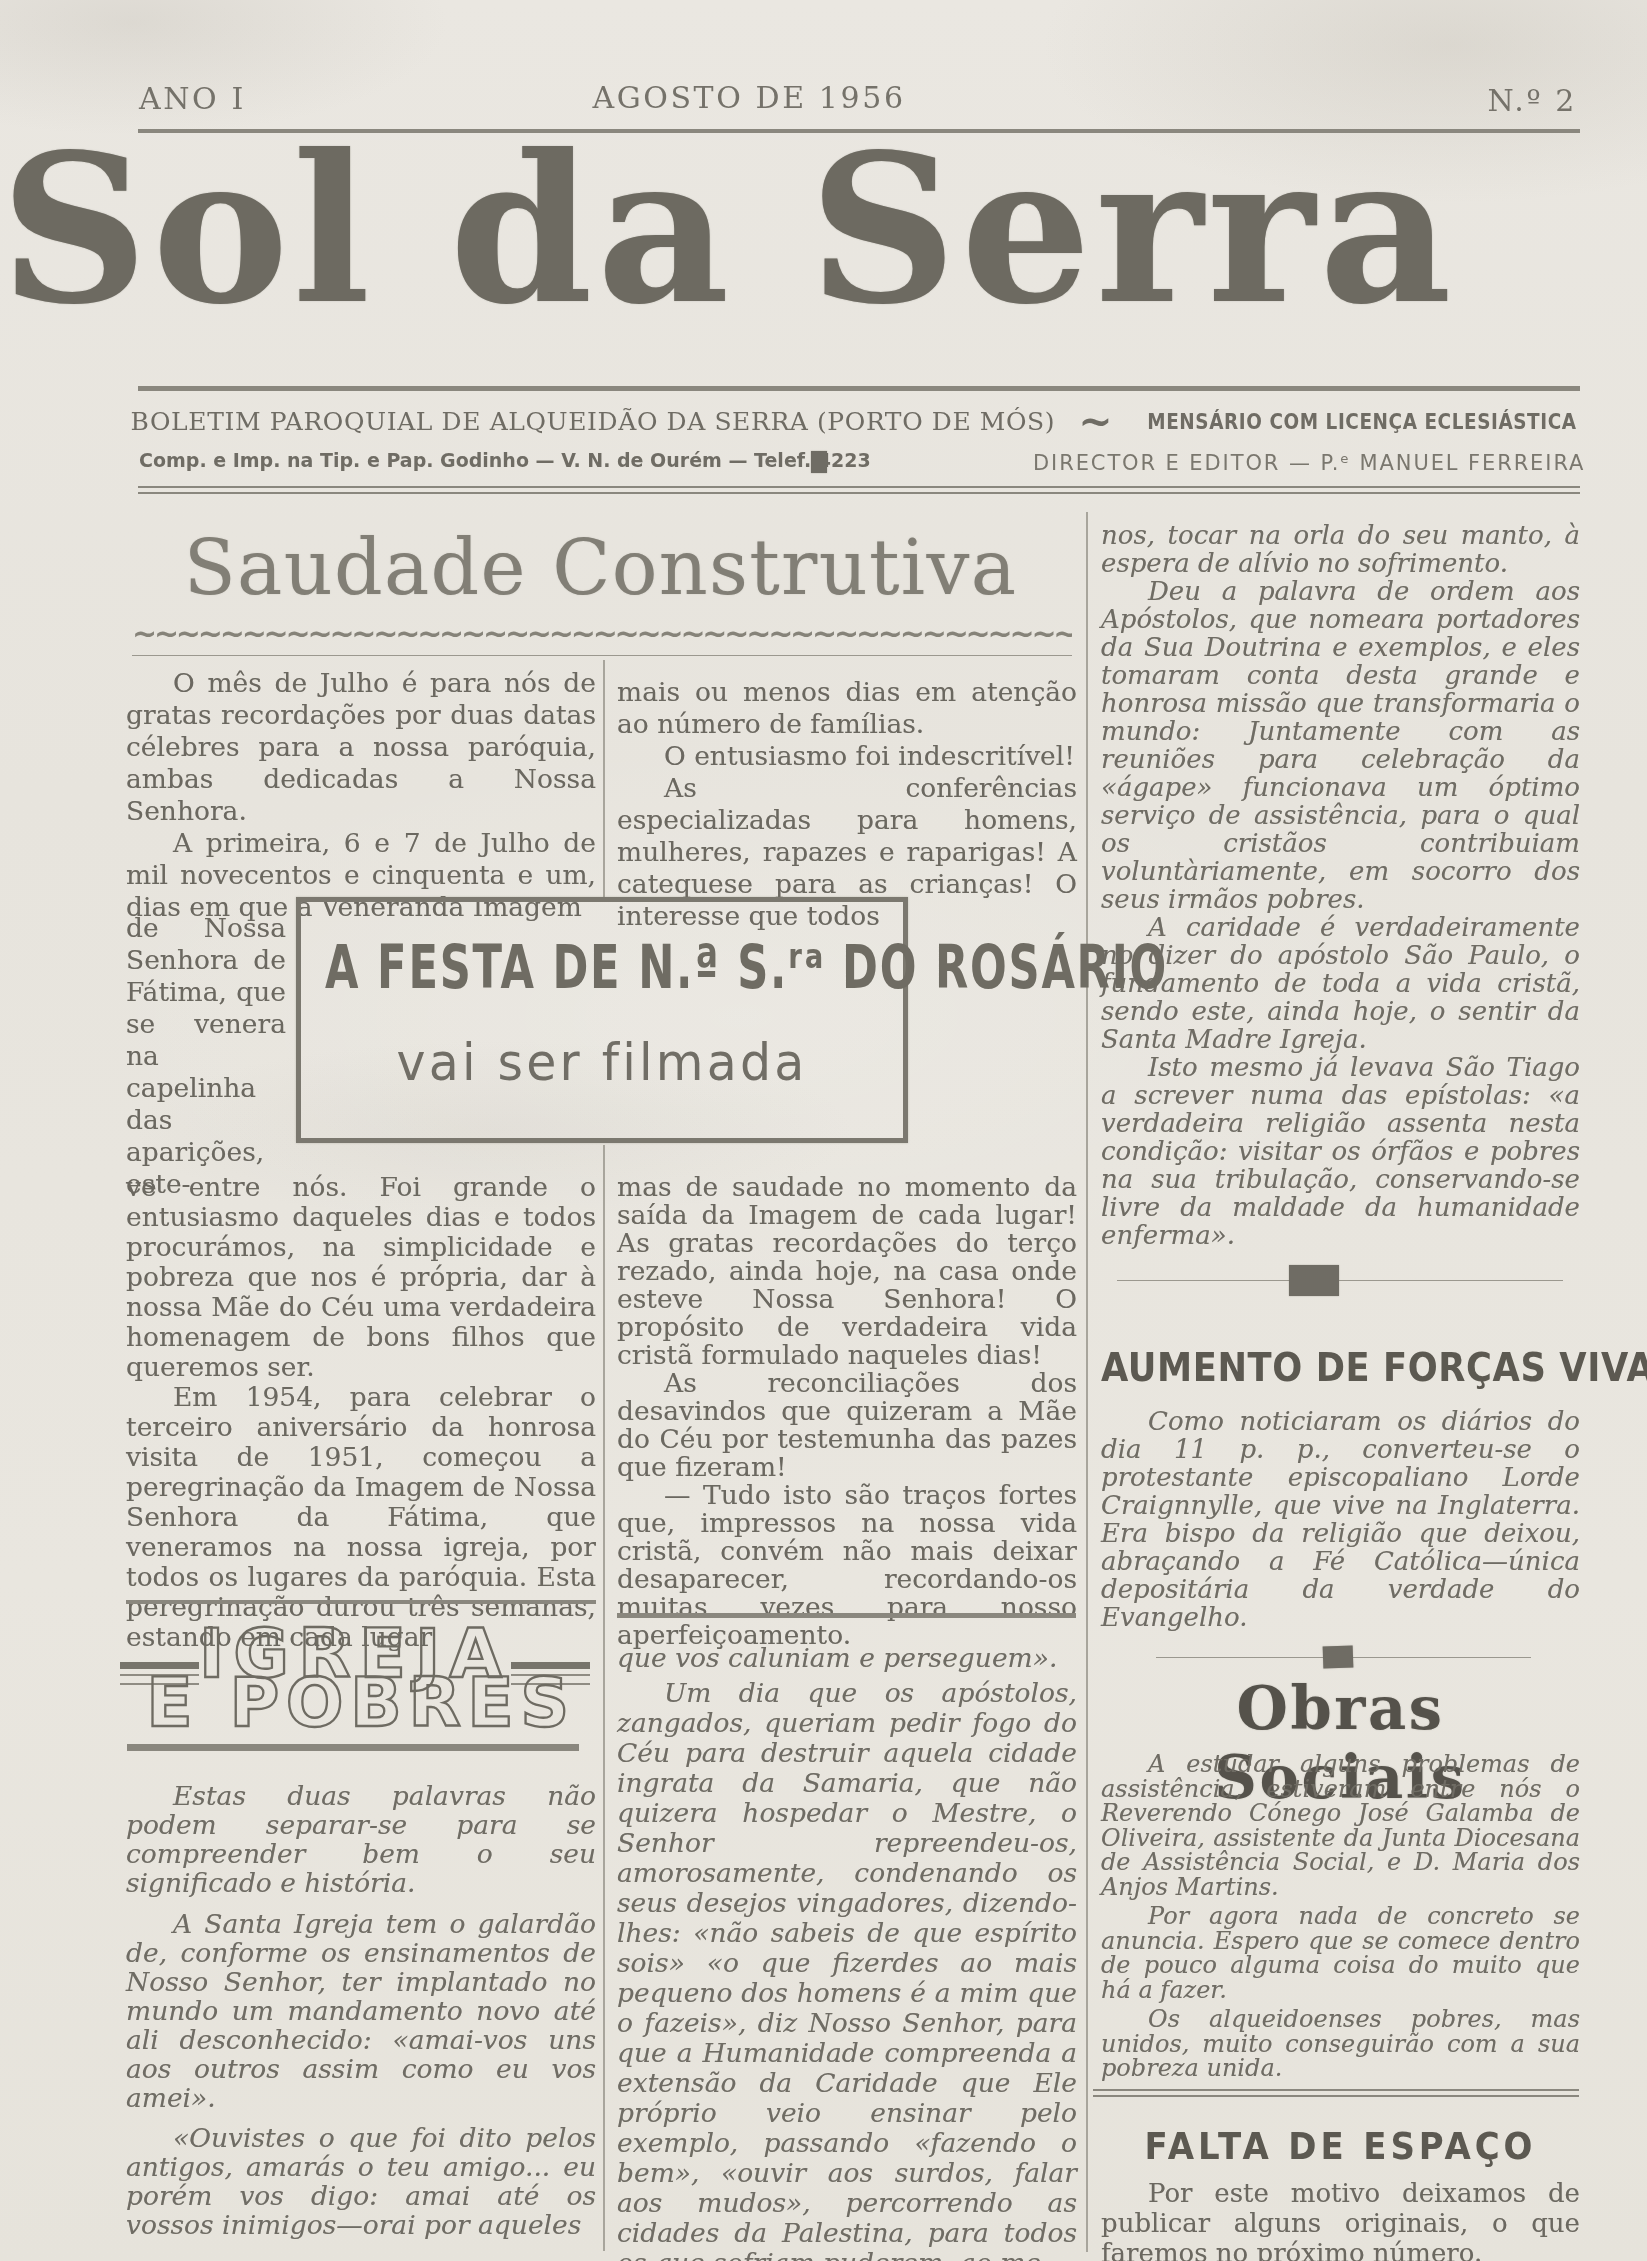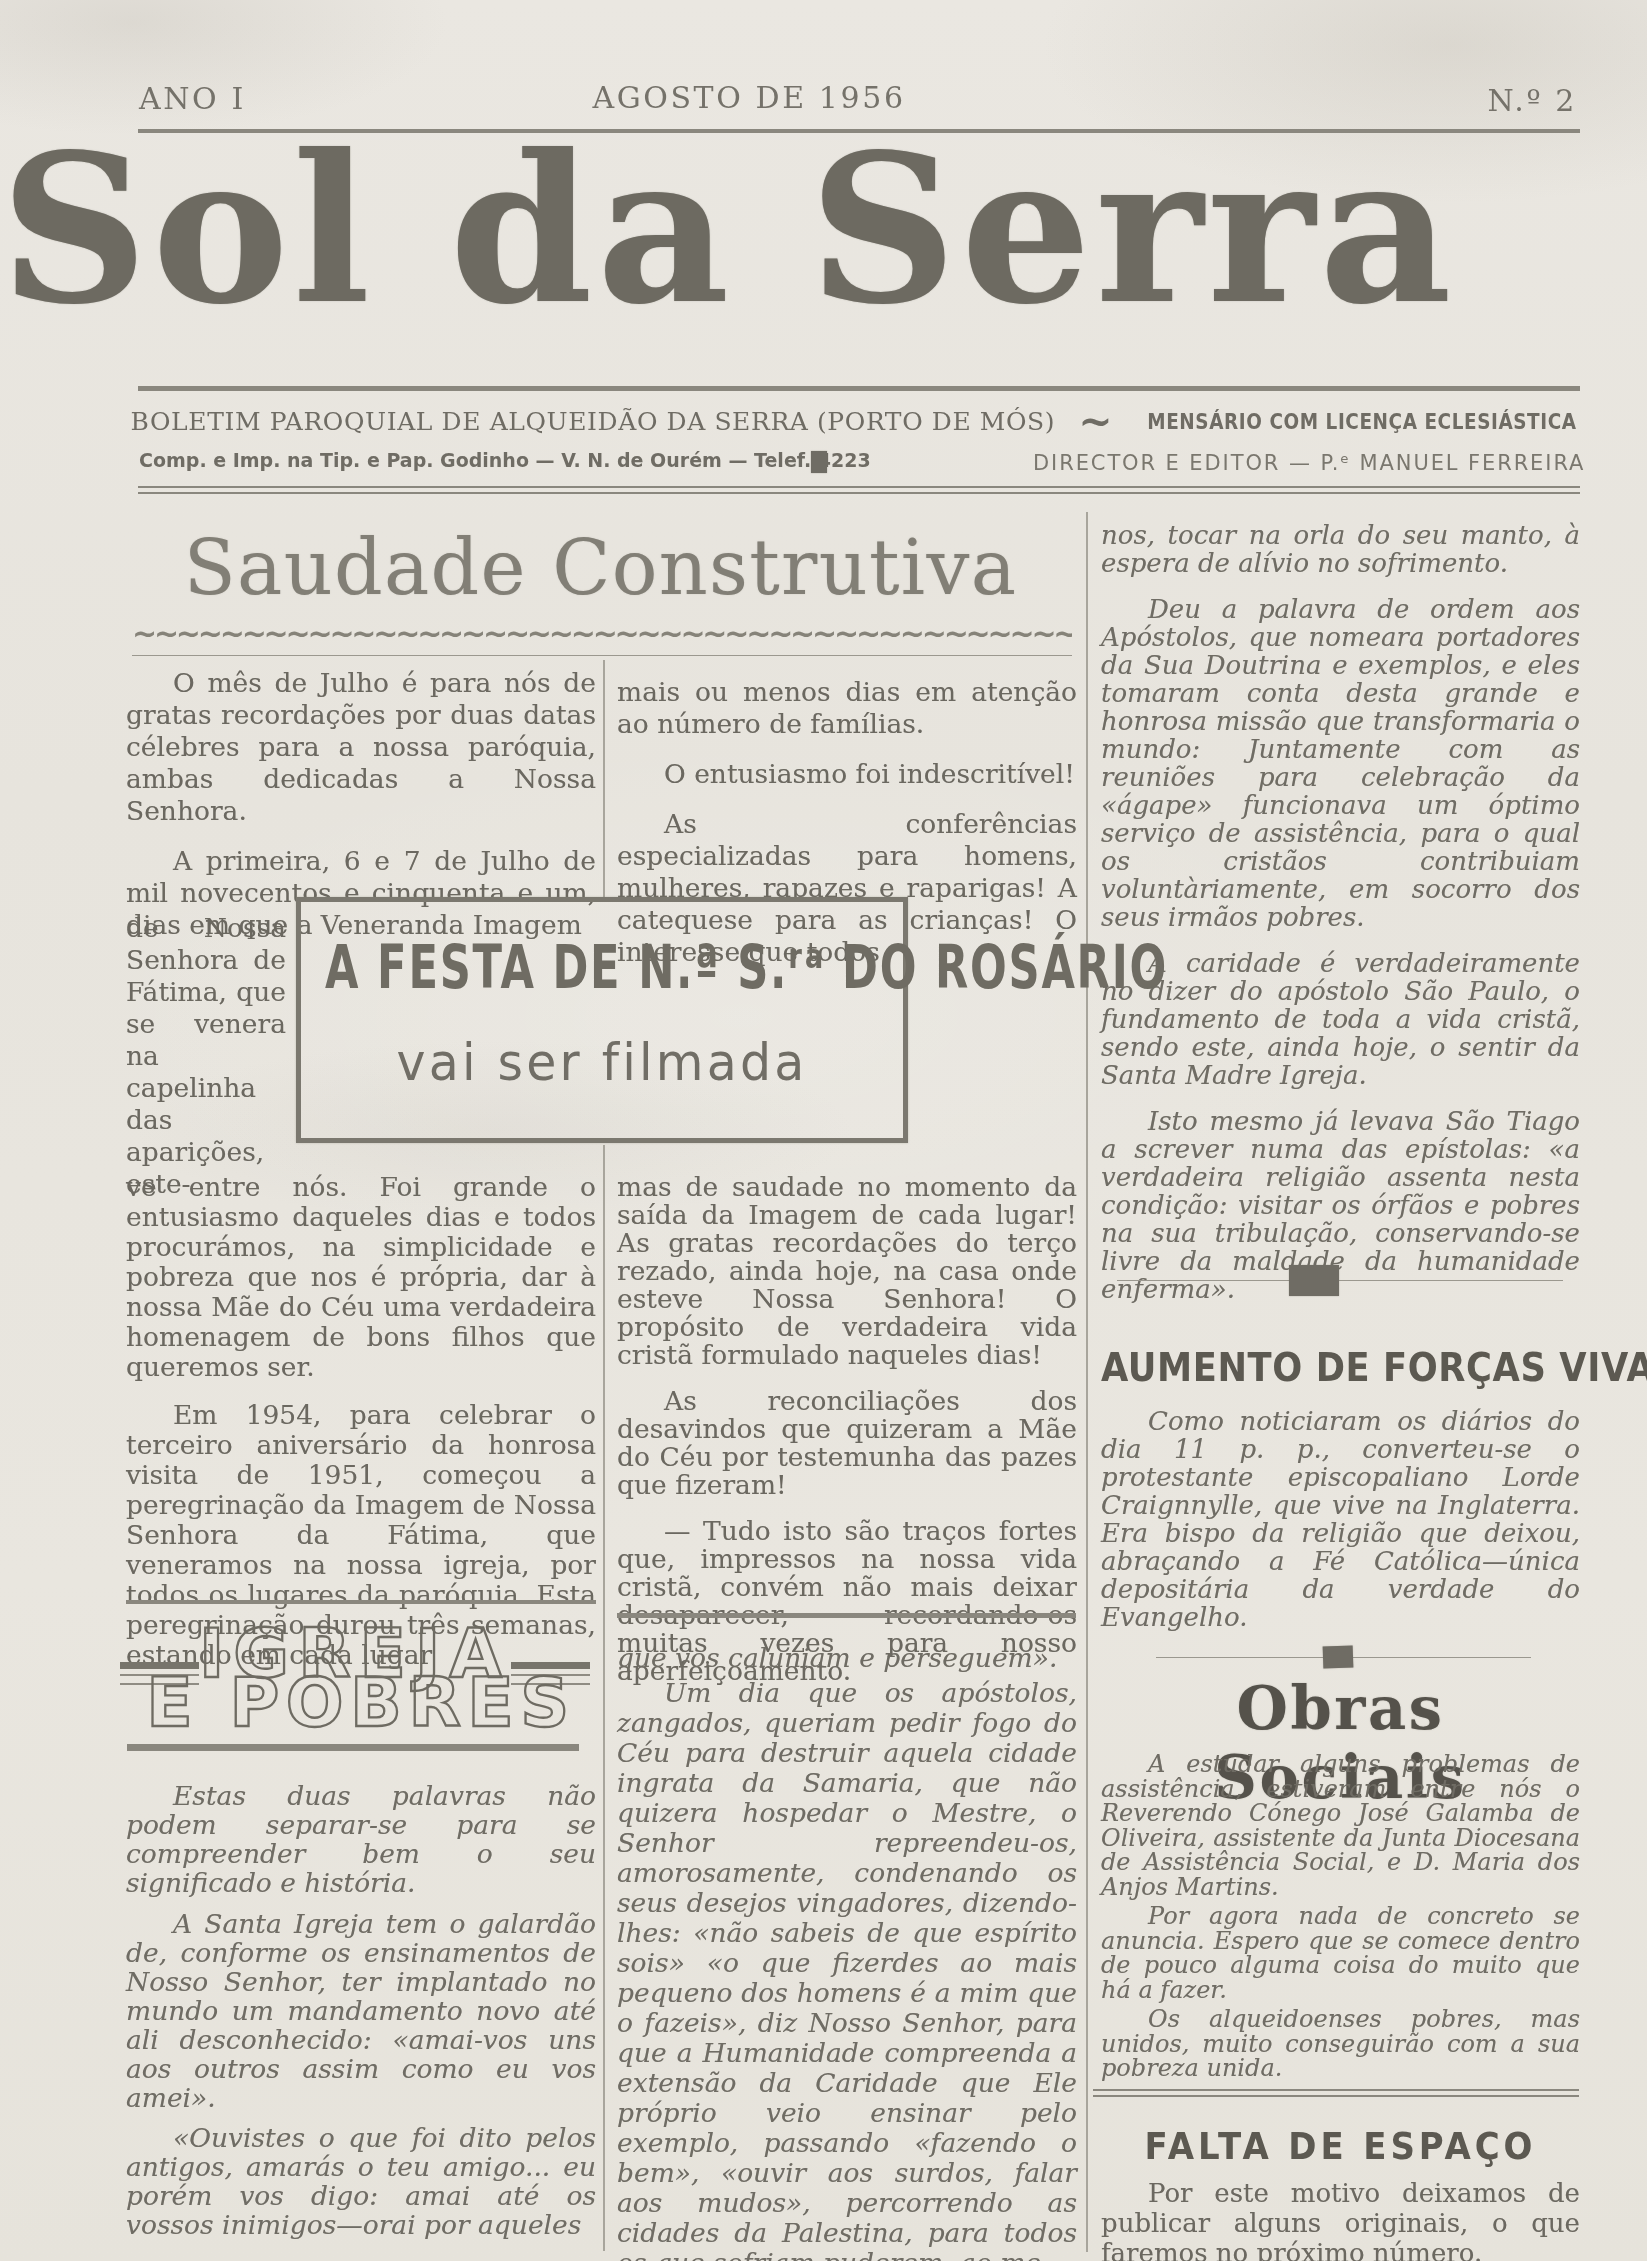--- a/index.html
+++ b/index.html
@@ -32,21 +32,21 @@
   .imprint{font-weight:bold;font-size:20px;letter-spacing:0;color:#6f6c64;transform:scaleX(.95);transform-origin:left;white-space:nowrap;}
   .director{font-size:21px;letter-spacing:1.9px;color:#7a776e;white-space:nowrap;}
   .art-title{font-size:76px;letter-spacing:1.3px;color:#827f76;text-align:center;white-space:nowrap;
     text-shadow:0 0 1.3px rgba(130,127,118,.35);}
   .wave{font-family:"DejaVu Sans","Liberation Sans",sans-serif;font-size:30px;font-weight:bold;
     letter-spacing:-3.2px;color:#868379;white-space:nowrap;overflow:hidden;line-height:1;}
   .body-text{font-size:26.5px;line-height:32px;text-align:justify;
     text-shadow:0 0 0.6px rgba(107,104,96,.35);}
   .body-text p{margin:0;text-indent:47px;}
   .body-text p.noindent{text-indent:0;margin-top:9px;}
-  .body-text p + p{margin-top:18px;}
+  .body-text p + p{margin-top:0;}
   .italic{font-style:italic;color:#6f6c64;}
   .lh46{line-height:30px;} .lh45{line-height:29px;} .lh44{line-height:28px;}
   .lh43{line-height:28px;} .lh38{line-height:24.5px;font-size:24px;}
   .gap18 p + p{margin-top:11.6px;}
   .gap8 p + p{margin-top:5.2px;}
   .festa-box{border:5.8px solid #7b786f;box-shadow:0 0 1.9px rgba(123,120,111,.4);}
   .festa-title{font-family:"DejaVu Sans","Liberation Sans",sans-serif;font-weight:bold;
     font-size:47px;letter-spacing:1.9px;color:#6f6c63;text-align:center;white-space:nowrap;
     transform:scale(.92,1.28);transform-origin:center;}
   .festa-sub{font-family:"DejaVu Sans","Liberation Sans",sans-serif;font-size:49px;

